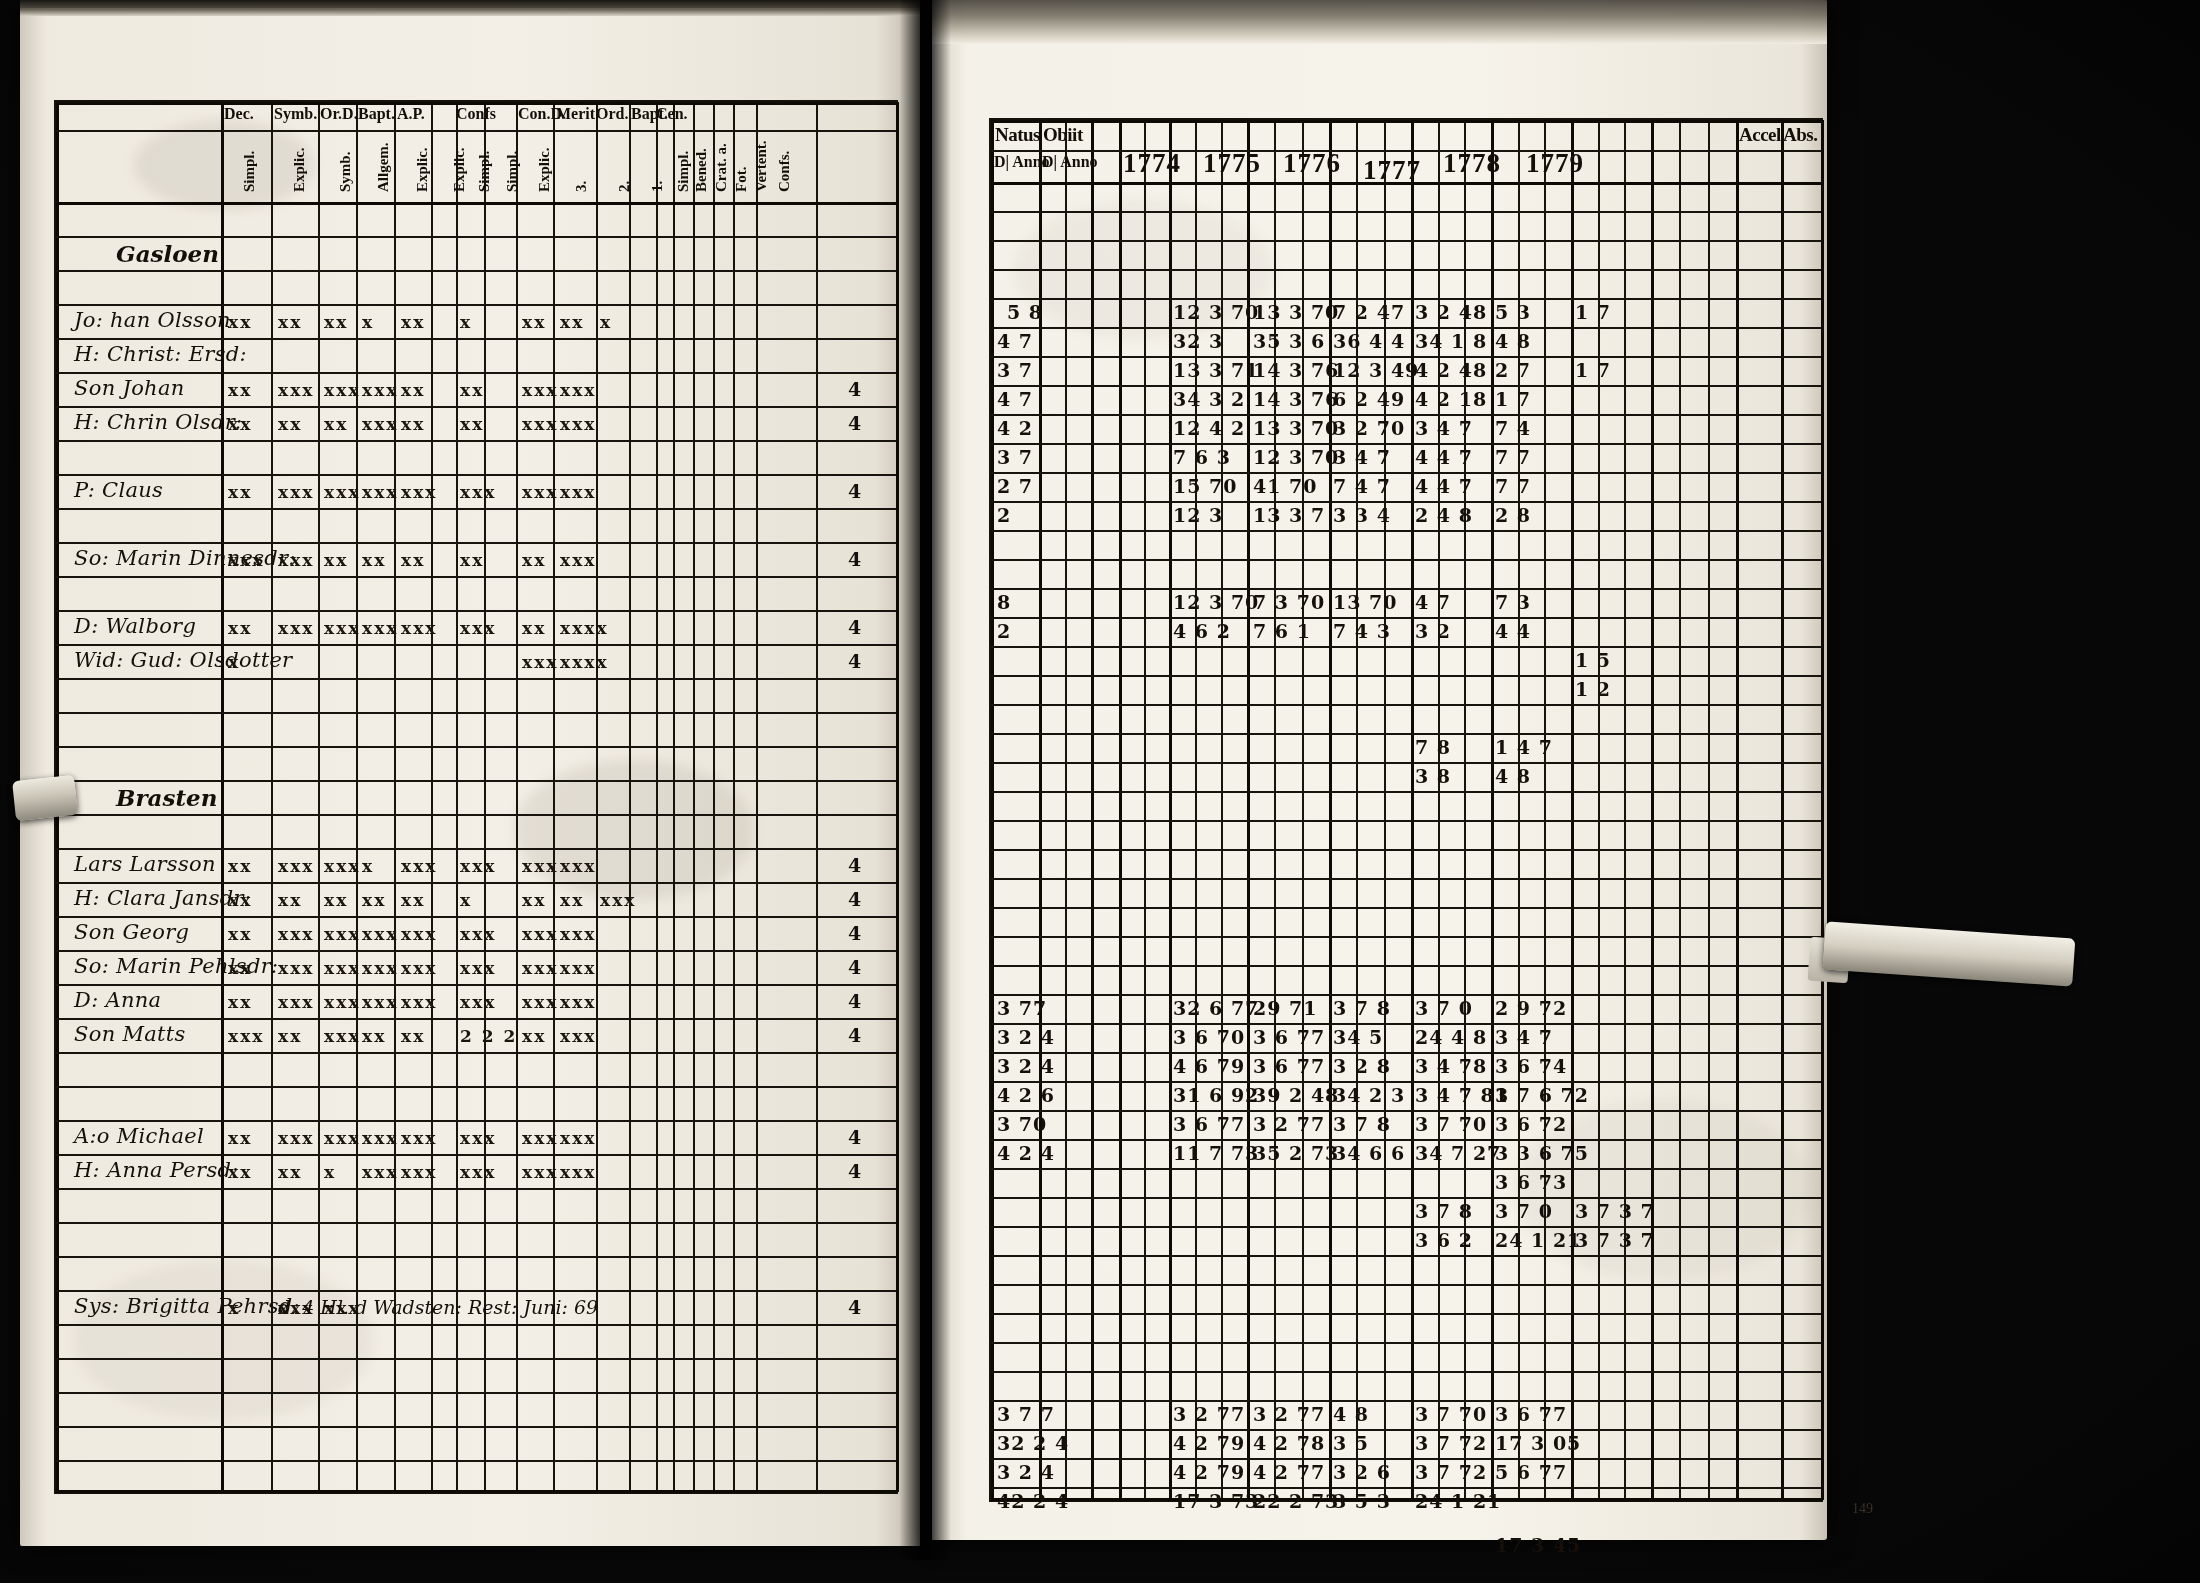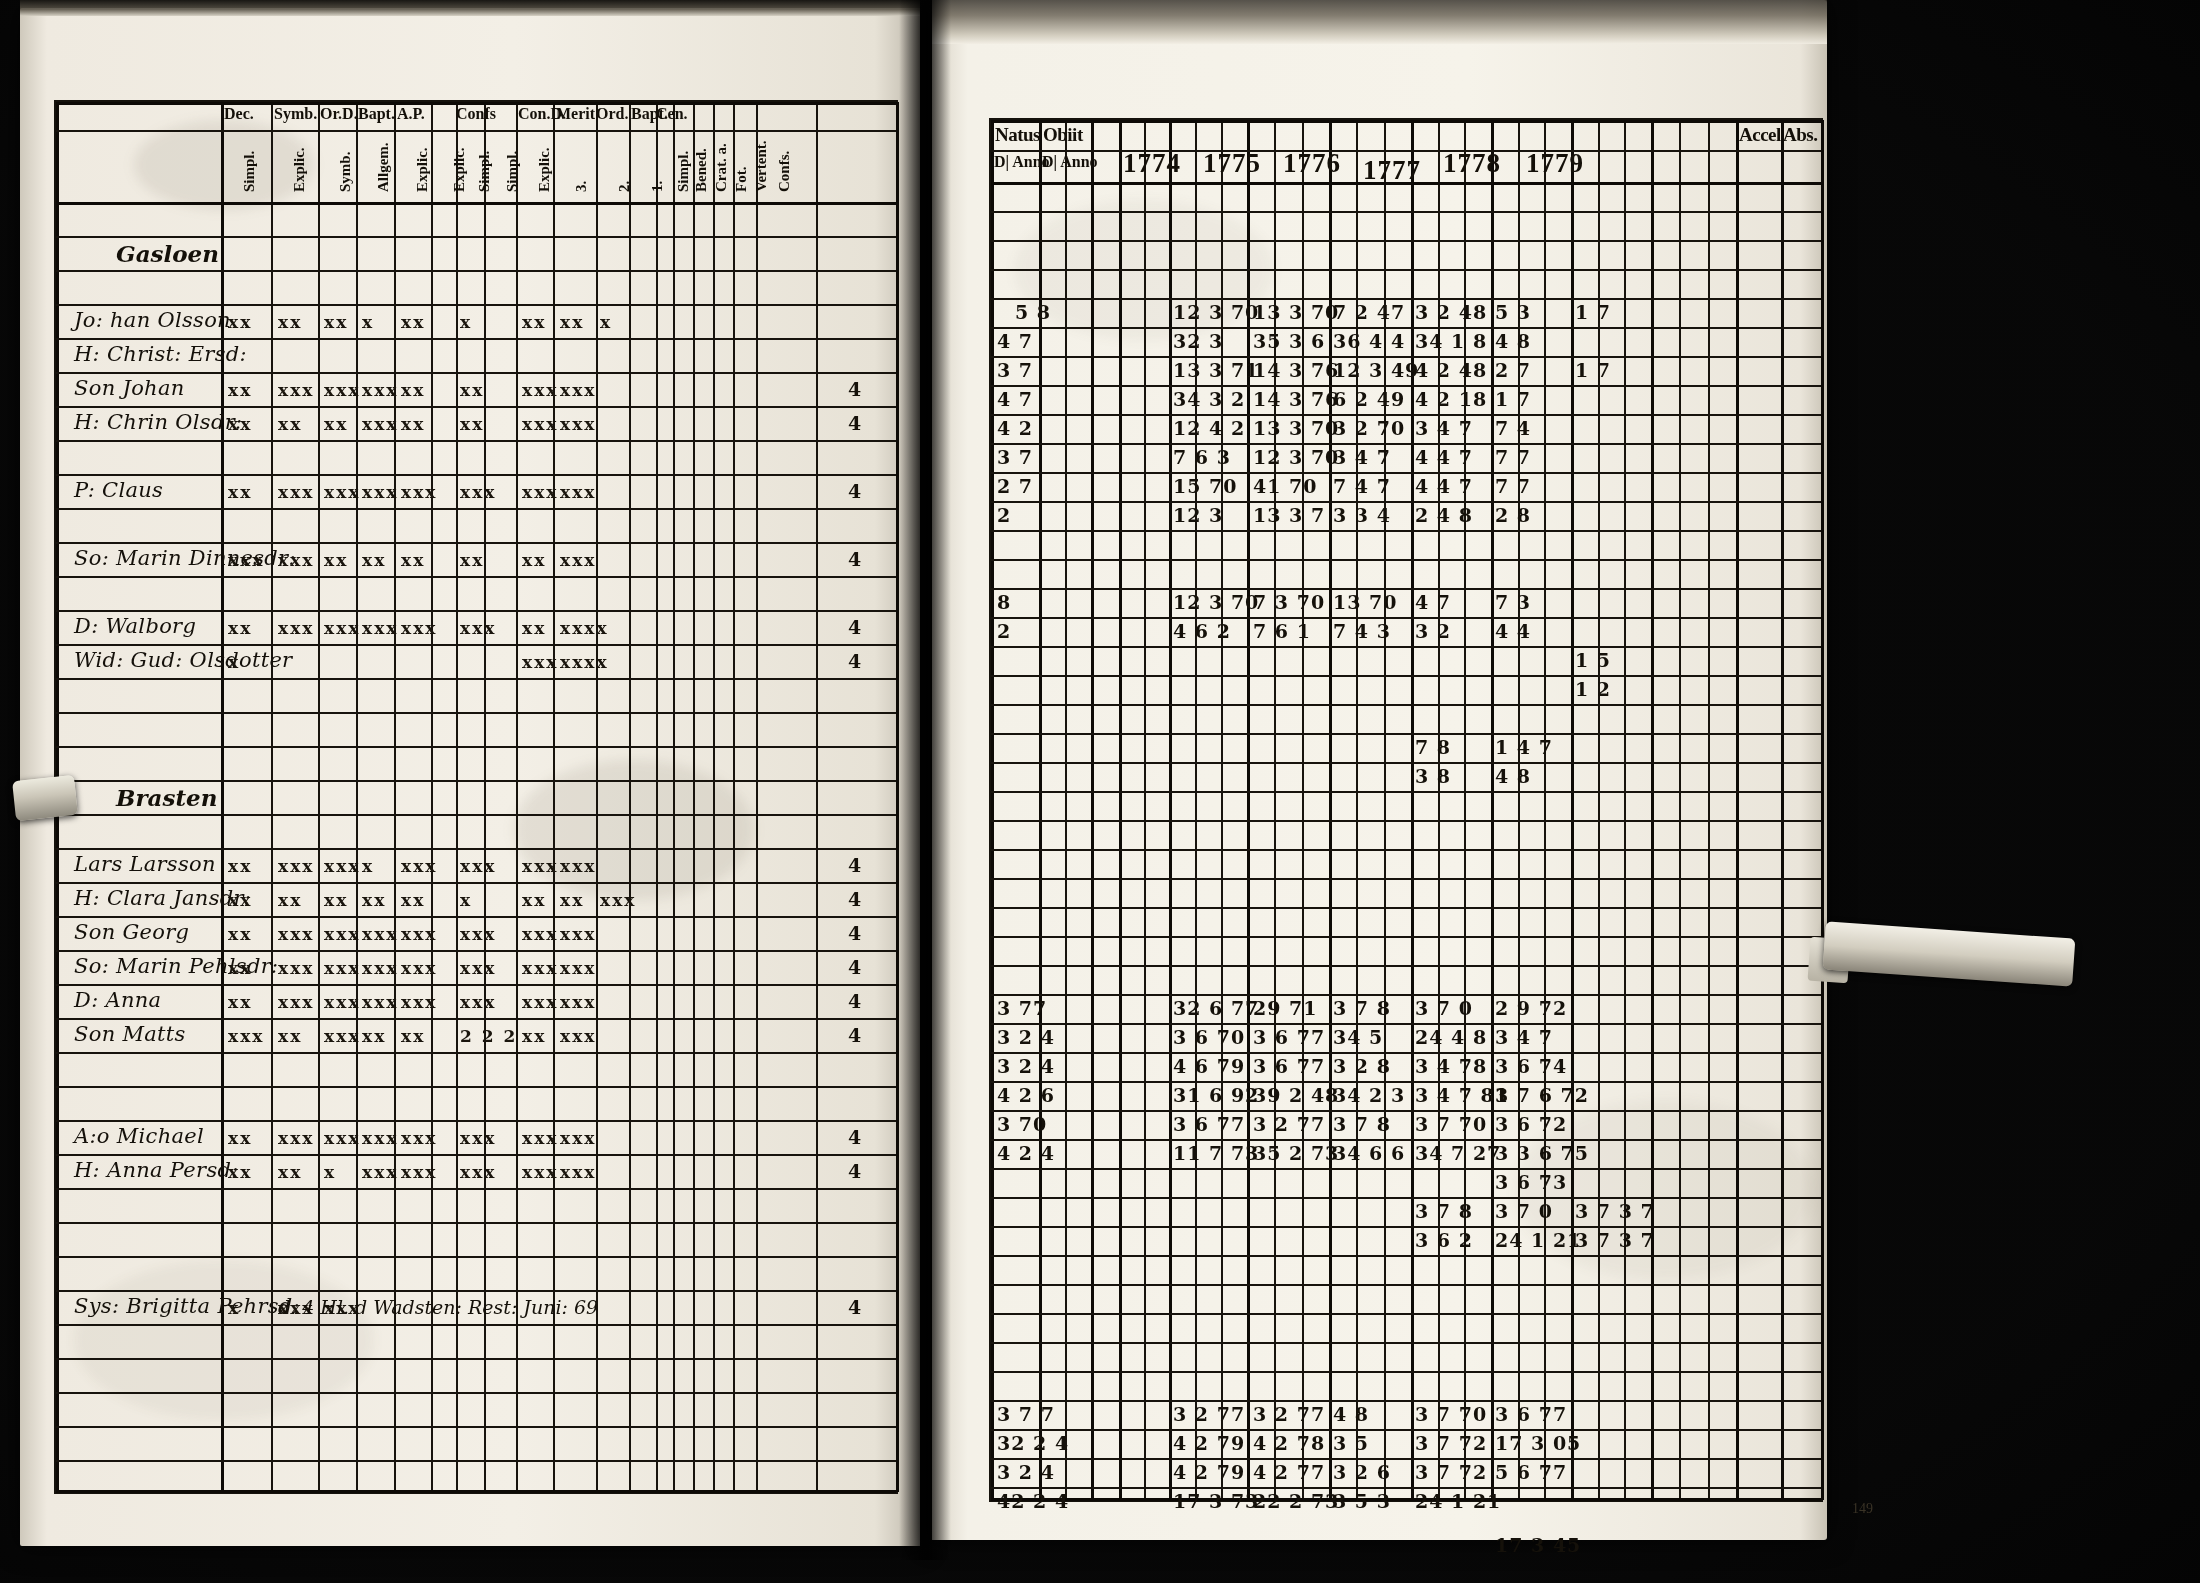--- a/index.html
+++ b/index.html
@@ -551,21 +551,21 @@
         <div class="ink year" style="left: 132px; top: 30px;">1774</div>
         <div class="ink year" style="left: 212px; top: 30px;">1775</div>
         <div class="ink year" style="left: 292px; top: 30px;">1776</div>
         <div class="ink year" style="left: 372px; top: 30px; margin-top: 7px;">1777</div>
         <div class="ink year" style="left: 452px; top: 30px;">1778</div>
         <div class="ink year" style="left: 535px; top: 30px;">1779</div>
         <div class="ink hdr" style="left: 748px; top: 5px;">Accel</div>
         <div class="ink hdr" style="left: 792px; top: 5px;">Abs.</div>
         <div class="ink hdr-sm" style="left: 3px; top: 34px;">D| Anno</div>
         <div class="ink hdr-sm" style="left: 51px; top: 34px;">D| Anno</div>
-        <div class="ink num" style="left: 24px; top: 183px;">5 8</div>
+        <div class="ink num" style="left: 16px; top: 183px;">5 8</div>
         <div class="ink num" style="left: 182px; top: 183px;">12 3 70</div>
         <div class="ink num" style="left: 262px; top: 183px;">13 3 70</div>
         <div class="ink num" style="left: 342px; top: 183px;">7 2 47</div>
         <div class="ink num" style="left: 424px; top: 183px;">3 2 48</div>
         <div class="ink num" style="left: 504px; top: 183px;">5 3</div>
         <div class="ink num" style="left: 584px; top: 183px;">1 7</div>
         <div class="ink num" style="left: 6px; top: 212px;">4 7</div>
         <div class="ink num" style="left: 182px; top: 212px;">32 3</div>
         <div class="ink num" style="left: 262px; top: 212px;">35 3 6</div>
         <div class="ink num" style="left: 342px; top: 212px;">36 4 4</div>

